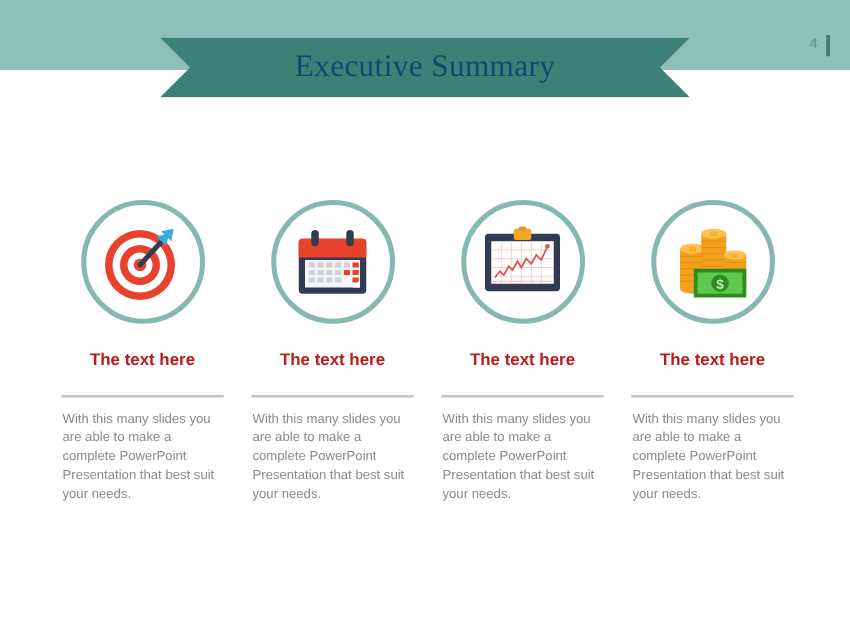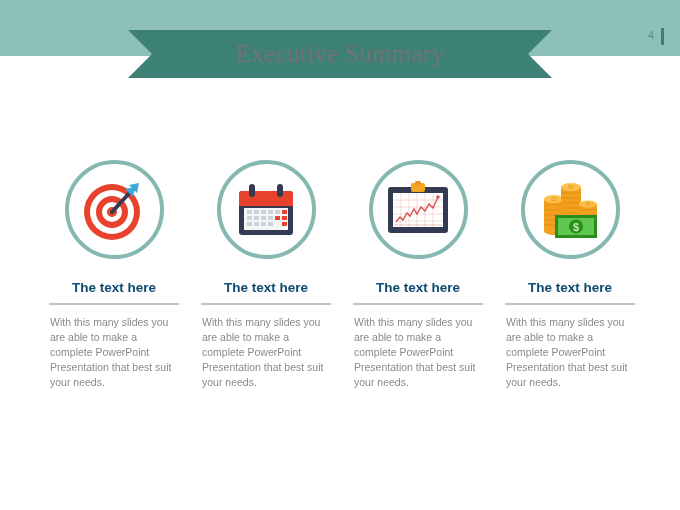--- a/index.html
+++ b/index.html
@@ -68,21 +68,21 @@
   }
   .banner-title {
     position: absolute;
     left: 128px;
     top: 30px;
     width: 424px;
     height: 48px;
     display: flex;
     align-items: center;
     justify-content: center;
-    color: #737373;
+    color: #0c4a6e;
     font-size: 25px;
     font-family: "Liberation Serif", serif;
     letter-spacing: 0.3px;
     white-space: nowrap;
   }
 
   
   .columns {
     position: absolute;
     left: 44px;
@@ -107,24 +107,24 @@
     box-sizing: border-box;
     display: flex;
     align-items: center;
     justify-content: center;
     background: #ffffff;
     margin-bottom: 22px;
   }
   .col-heading {
     font-size: 13.5px;
     font-weight: bold;
-    color: #0c4a6e;
+    color: #b91c1c;
     text-align: center;
     line-height: 1;
-    margin-bottom: 8px;
+    margin-bottom: 21px;
     white-space: nowrap;
   }
   .col-divider {
     width: 130px;
     height: 2px;
     background: #c4c4c4;
     margin-bottom: 10px;
   }
   .col-body {
     font-size: 10.5px;

